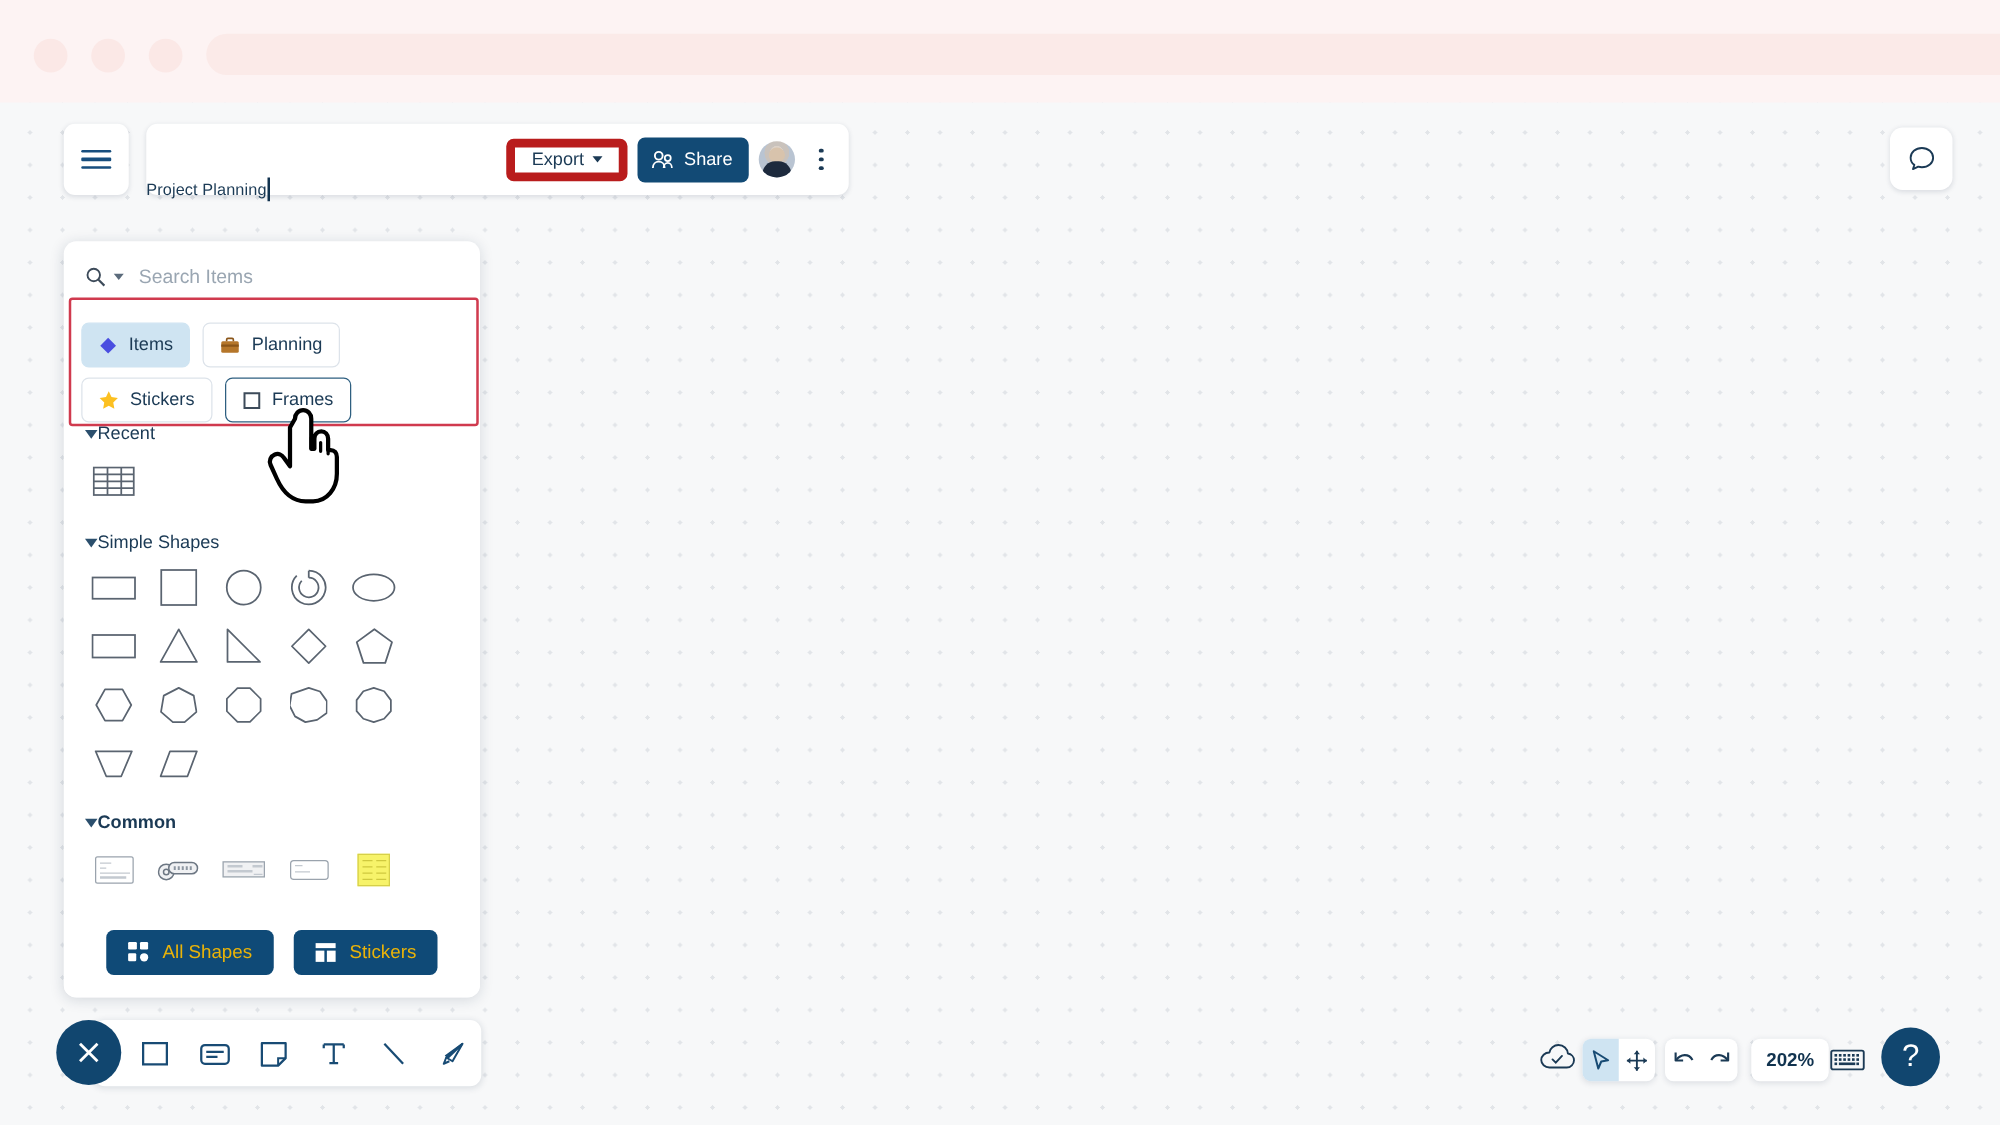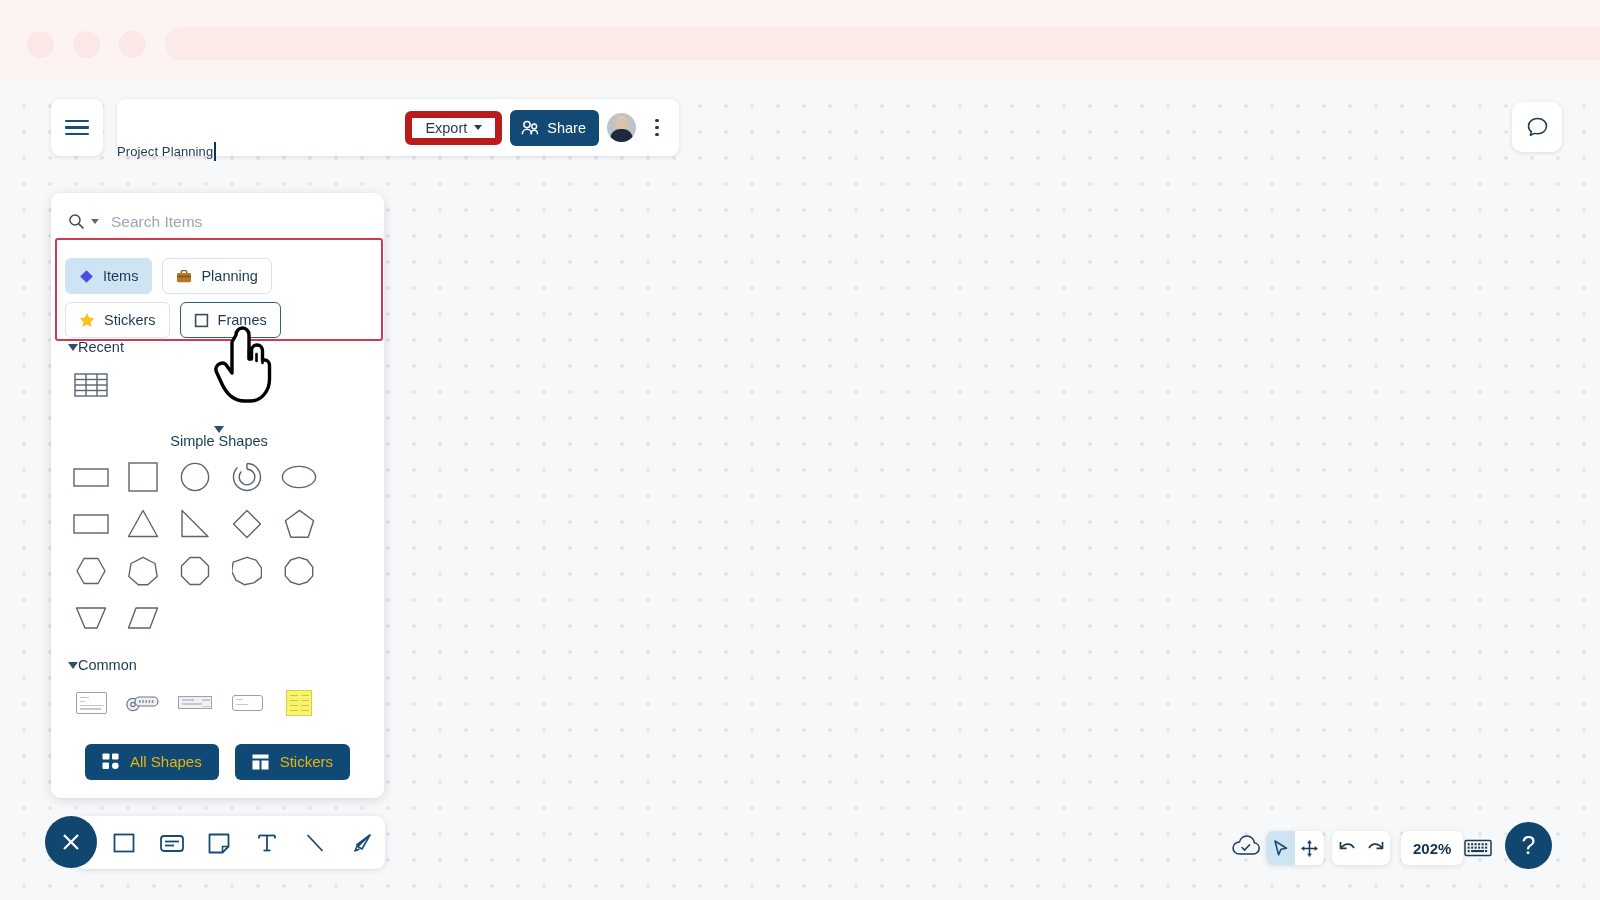--- a/index.html
+++ b/index.html
@@ -346,21 +346,21 @@
           <rect x="1" y="1" width="32" height="22" class="stroke"></rect>
           <line x1="1" y1="6.5" x2="33" y2="6.5" class="stroke"></line>
           <line x1="1" y1="12" x2="33" y2="12" class="stroke"></line>
           <line x1="1" y1="17.5" x2="33" y2="17.5" class="stroke"></line>
           <line x1="12" y1="1" x2="12" y2="23" class="stroke"></line>
           <line x1="23" y1="1" x2="23" y2="23" class="stroke"></line>
         </svg>
       </div>
     </div>
 
-    <div class="section-head" style="margin-top:16px;flex-direction:column;">
+    <div class="section-head" style="margin-top:16px;">
       <span class="tri"></span>
       <span>Simple Shapes</span>
     </div>
     <div class="shape-grid">
       <div class="shape-cell">
         <svg width="36" height="26" viewBox="0 0 36 26">
             <rect x="1" y="5" width="34" height="17" class="stroke"></rect>
           </svg>
       </div>
       <div class="shape-cell">
@@ -442,21 +442,21 @@
             <path d="M1.5 2h29l-8.5 20H10z" class="stroke" stroke-linejoin="round"></path>
           </svg>
       </div>
       <div class="shape-cell">
         <svg width="32" height="24" viewBox="0 0 32 24">
             <path d="M9 2h21.5l-7.5 20H1.5z" class="stroke" stroke-linejoin="round"></path>
           </svg>
       </div>
     </div>
 
-    <div class="section-head" style="margin-top:16px;">
+    <div class="section-head" style="margin-top:16px;font-weight:bold;">
       <span class="tri"></span>
       <span>Common</span>
     </div>
     <div class="shape-grid">
       <div class="thumb-cell">
         <div class="mini" style="width:31px;height:22px;border-radius:2px;">
           <div class="ln" style="left:3px;top:4px;width:9px;"></div>
           <div class="ln" style="left:3px;top:8px;width:5px;"></div>
           <div class="ln" style="left:3px;top:12px;width:24px;"></div>
           <div class="ln" style="left:3px;top:15.5px;width:21px;"></div>

